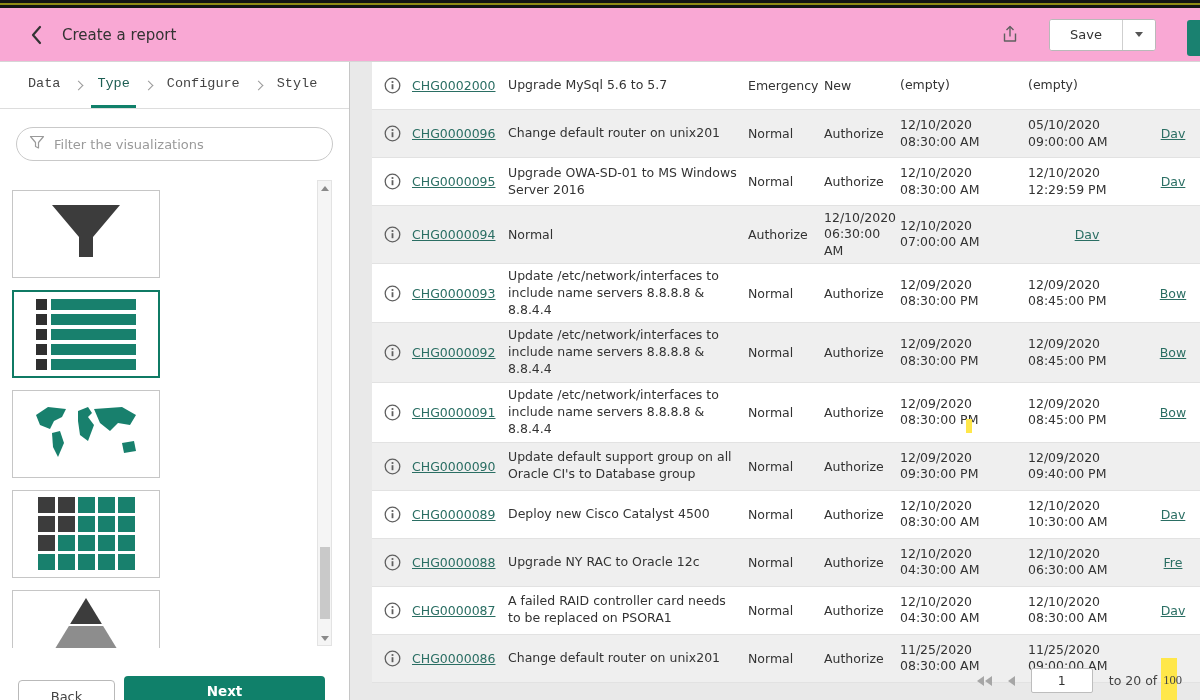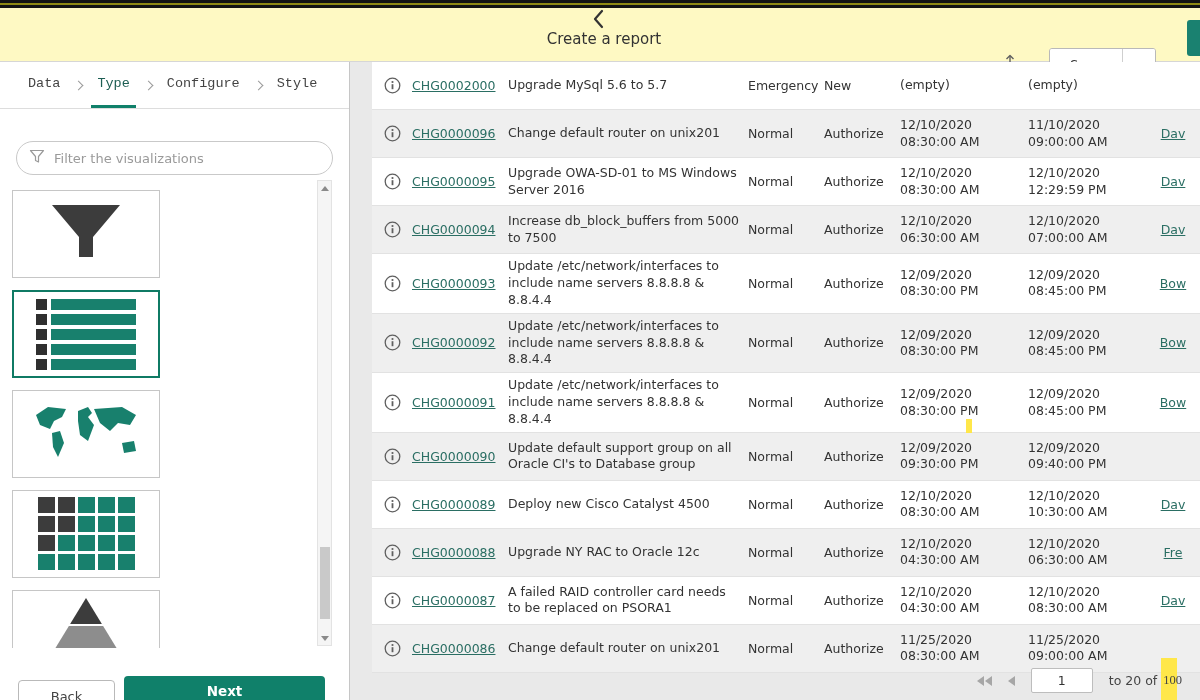--- a/index.html
+++ b/index.html
@@ -4,42 +4,42 @@
 <style>
   * { margin:0; padding:0; box-sizing:border-box; }
   html,body { width:1200px; height:700px; overflow:hidden; }
   body { position:relative; background:#e9e9e9; font-family:"DejaVu Sans","Liberation Sans",sans-serif; color:#333; }
 
   
   .topstrip { position:absolute; top:0; left:0; right:0; height:8px; background:#141414; }
   .topstrip .accent { display:block; height:2px; margin-top:3px; background:#8f8a14; }
 
   
-  .appbar { position:absolute; top:8px; left:0; right:0; height:54px; background:#fef9c3;
-            border-bottom:1px solid #d6d6d6; display:flex; align-items:center; padding:0 14px 0 22px;flex-direction:column; }
+  .appbar { position:absolute; top:8px; left:0; right:0; height:54px; background:#f9a8d4;
+            border-bottom:1px solid #d6d6d6; display:flex; align-items:center; padding:0 14px 0 22px; }
   .back-btn { width:28px; height:28px; margin-right:12px; display:flex; align-items:center; justify-content:center; cursor:pointer; }
   .page-title { font-size:15px; color:#333; }
   .appbar-right { margin-left:auto; display:flex; align-items:flex-start; gap:24px; margin-right:30px; }
   .share-btn { width:30px; height:30px; display:flex; align-items:center; justify-content:center; cursor:pointer; }
   .save-group { display:flex; height:32px; border:1px solid #b9b9b9; border-radius:3px; background:#fff; overflow:hidden; }
   .save-main { padding:0 20px; display:flex; align-items:center; font-size:13px; color:#333;
                border-right:1px solid #cfcfcf; cursor:pointer; background:#fff; }
   .save-caret { width:32px; display:flex; align-items:center; justify-content:center; cursor:pointer; background:#fff; }
   .caret-down { width:0; height:0; border-left:4.5px solid transparent; border-right:4.5px solid transparent; border-top:5.5px solid #555; }
   .corner-chip { position:absolute; top:20px; right:0; width:13px; height:36px; background:#1a8170; border-radius:3px 0 0 3px; }
 
   
   .sidebar { position:absolute; top:62px; left:0; width:350px; bottom:0; background:#fff; border-right:1px solid #c6c6c6; }
   .steps { height:47px; border-bottom:1px solid #ddd; display:flex; align-items:stretch; padding-left:22px;font-family:Liberation Mono, monospace; }
   .step { display:flex; align-items:center; padding:0 6px; font-size:13.5px; color:#444; margin-right:9px; cursor:pointer; border-bottom:3px solid transparent; }
   .step.active { color:#1d5e53; border-bottom-color:#10806a; }
   .chev { width:7px; height:7px; border-top:1.6px solid #9a9a9a; border-right:1.6px solid #9a9a9a;
           transform:rotate(45deg); align-self:center; margin-right:9px; }
 
-  .filter-box { margin:32px 16px 0; height:34px; border:1.4px solid #c9c9c9; border-radius:17px;
+  .filter-box { margin:18px 16px 0; height:34px; border:1.4px solid #c9c9c9; border-radius:17px;
                 display:flex; align-items:center; padding:0 12px; gap:9px; background:#fff; }
   .filter-box input { border:none; outline:none; flex:1; font-size:13px; color:#333; font-family:inherit; background:transparent; }
   .filter-box input::placeholder { color:#9a9a9a; }
 
   .viz-list { position:absolute; top:118px; left:0; right:0; height:468px; overflow:hidden; padding:10px 0 0 12px; }
   .viz { width:148px; height:88px; border:1px solid #c6c6c6; background:#fff; margin-bottom:12px;
          display:flex; align-items:center; justify-content:center; cursor:pointer; }
   .viz.selected { border:2px solid #0f7a64; }
 
   .scrollbar { position:absolute; top:118px; right:17px; width:15px; height:466px; background:#f5f5f5; border:1px solid #e3e3e3; }
@@ -246,21 +246,21 @@
           <circle cx="8.5" cy="8.5" r="7.3" fill="none" stroke="#5f5f5f" stroke-width="1.3"></circle>
           <circle cx="8.5" cy="5" r="1.1" fill="#5f5f5f"></circle>
           <rect x="7.6" y="7.2" width="1.8" height="5" fill="#5f5f5f"></rect>
         </svg>
       </div>
       <a class="cell c-num">CHG0000096</a>
       <div class="cell c-desc">Change default router on unix201</div>
       <div class="cell c-priority">Normal</div>
       <div class="cell c-state">Authorize</div>
       <div class="cell c-date">12/10/2020 08:30:00 AM</div>
-      <div class="cell c-date">11/10/2020 09:00:00 AM</div>
+      <div class="cell c-date">05/10/2020 09:00:00 AM</div>
       <a class="cell c-assignee">Dav</a>
     </div>
     <div class="trow">
       <div class="cell c-icon">
         <svg width="17" height="17" viewBox="0 0 17 17">
           <circle cx="8.5" cy="8.5" r="7.3" fill="none" stroke="#5f5f5f" stroke-width="1.3"></circle>
           <circle cx="8.5" cy="5" r="1.1" fill="#5f5f5f"></circle>
           <rect x="7.6" y="7.2" width="1.8" height="5" fill="#5f5f5f"></rect>
         </svg>
       </div>
@@ -274,21 +274,20 @@
     </div>
     <div class="trow alt">
       <div class="cell c-icon">
         <svg width="17" height="17" viewBox="0 0 17 17">
           <circle cx="8.5" cy="8.5" r="7.3" fill="none" stroke="#5f5f5f" stroke-width="1.3"></circle>
           <circle cx="8.5" cy="5" r="1.1" fill="#5f5f5f"></circle>
           <rect x="7.6" y="7.2" width="1.8" height="5" fill="#5f5f5f"></rect>
         </svg>
       </div>
       <a class="cell c-num">CHG0000094</a>
-      <div class="cell c-desc">Increase db_block_buffers from 5000 to 7500</div>
       <div class="cell c-priority">Normal</div>
       <div class="cell c-state">Authorize</div>
       <div class="cell c-date">12/10/2020 06:30:00 AM</div>
       <div class="cell c-date">12/10/2020 07:00:00 AM</div>
       <a class="cell c-assignee">Dav</a>
     </div>
     <div class="trow">
       <div class="cell c-icon">
         <svg width="17" height="17" viewBox="0 0 17 17">
           <circle cx="8.5" cy="8.5" r="7.3" fill="none" stroke="#5f5f5f" stroke-width="1.3"></circle>

